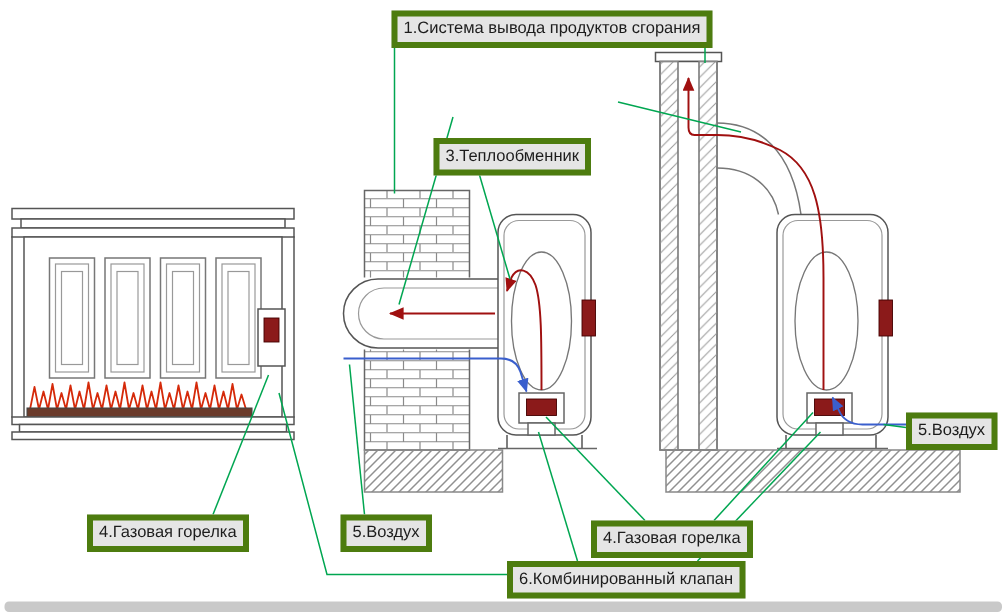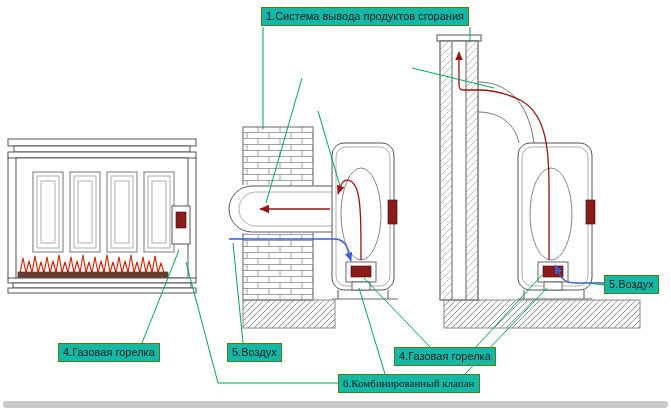--- a/index.html
+++ b/index.html
@@ -8,22 +8,22 @@
     position: relative;
     width: 671px;
     height: 409px;
     background: #ffffff;
     font-family: "Liberation Sans", "DejaVu Sans", sans-serif;
     overflow: hidden;
   }
   #stage svg { position: absolute; left: 0; top: 0; }
   .callout {
     position: absolute;
-    border: 1px solid #4d7c0f;
-    background: #14b8a6;
+    border: 4px solid #4d7c0f;
+    background: #e5e5e5;
     color: #1c1c1c;
     font-size: 11px;
     line-height: 14px;
     padding: 1px 4px 2px 4px;
     white-space: nowrap;
     z-index: 5;
     text-align: right;
   }
   .bottom-strip {
     position: absolute;
@@ -173,20 +173,21 @@
       <line x1="430" y1="347" x2="364" y2="278"></line>
       <line x1="476" y1="347" x2="542" y2="275"></line>
       <polyline points="338,383 218,383 186,262"></polyline>
       <line x1="385" y1="374" x2="359" y2="288"></line>
       <line x1="465" y1="374" x2="547" y2="288"></line>
       <line x1="604" y1="285" x2="589" y2="283"></line>
     </g>
   </svg>
 
   <div class="callout" style="left:261px; top:7px;">1.Система вывода продуктов сгорания</div>
+  <div class="callout" style="left:289px; top:92px;">3.Теплообменник</div>
   <div class="callout" style="left:58px;  top:343px;">4.Газовая горелка</div>
   <div class="callout" style="left:227px; top:343px;">5.Воздух</div>
   <div class="callout" style="left:394px; top:347px;">4.Газовая горелка</div>
-  <div class="callout" style="left:338px; top:374px;font-family:Liberation Serif, serif;">6.Комбинированный клапан</div>
+  <div class="callout" style="left:338px; top:374px;">6.Комбинированный клапан</div>
   <div class="callout" style="left:604px; top:275px;">5.Воздух</div>
 
   <div class="bottom-strip"></div>
 </div>
 
 </body></html>

